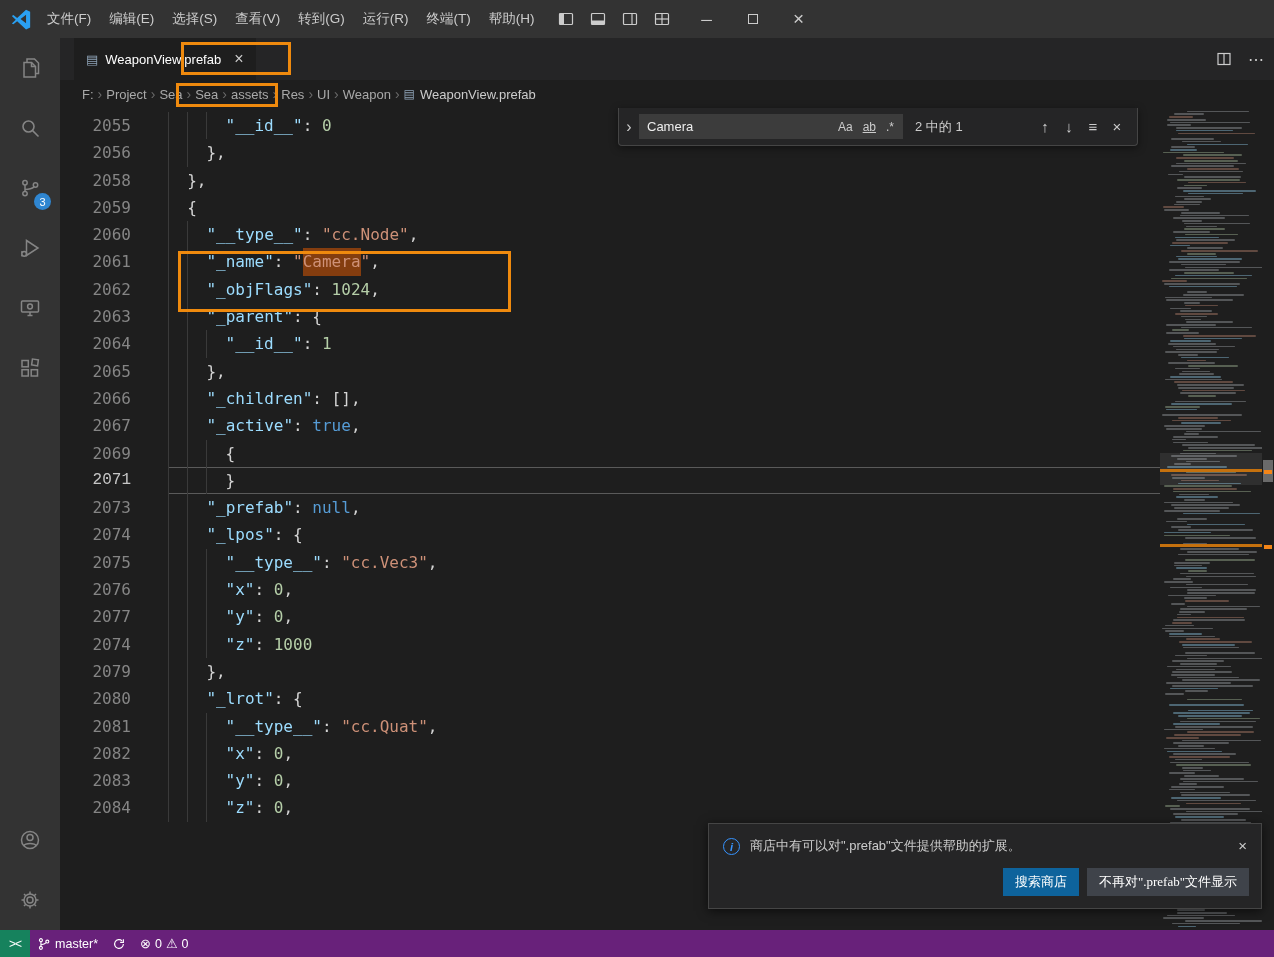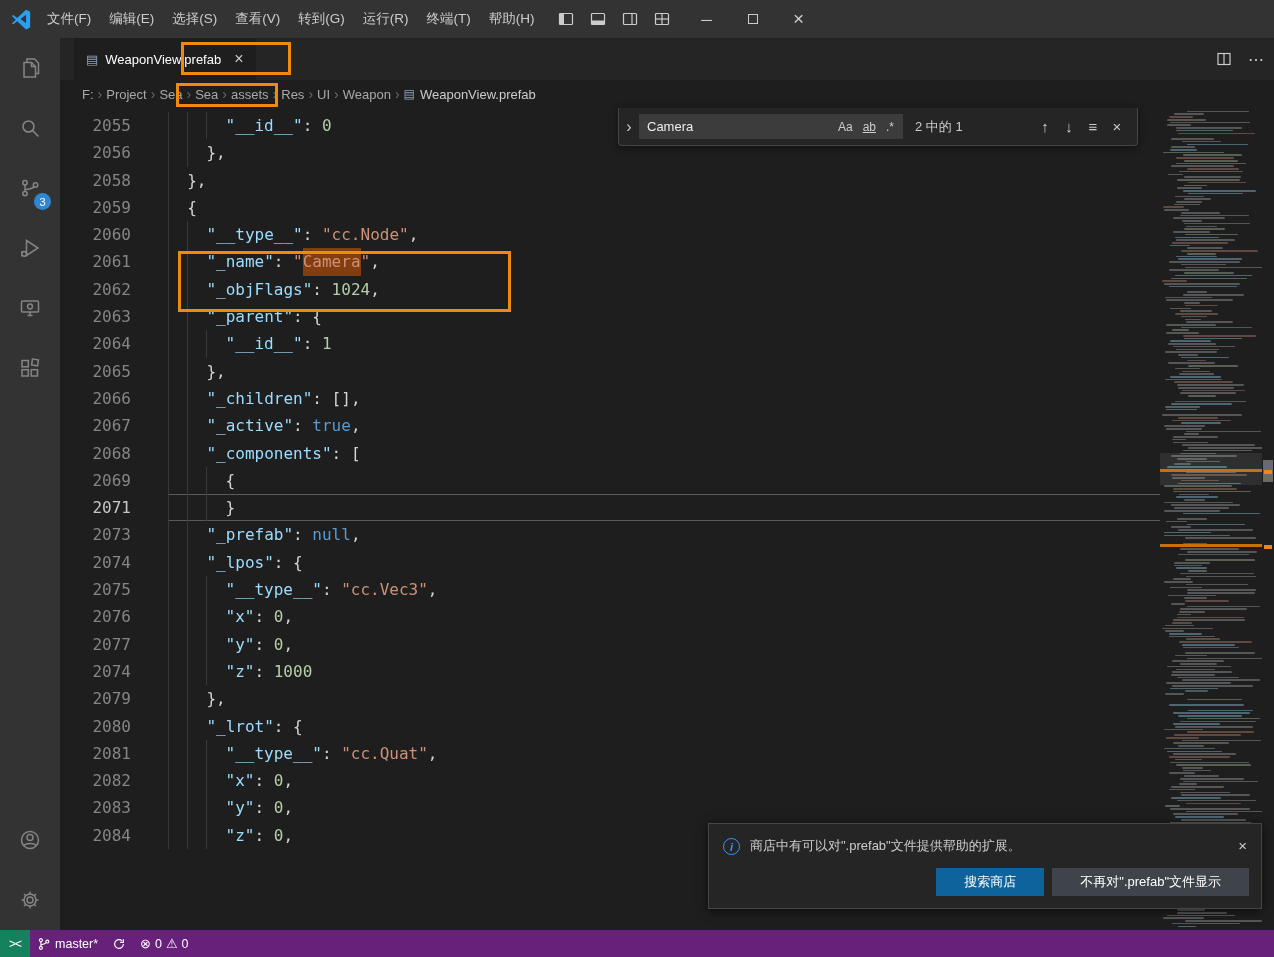--- a/index.html
+++ b/index.html
@@ -50,21 +50,21 @@
   .bc-item { color:#a9a9a9; }
   .bc-item.last { color:#cccccc; }
   .bc-file-icon { color:#8fa4b8; margin-right:5px; font-size:12px; }
   
   .editor { position:absolute; left:60px; top:108px; right:114px; bottom:27px;
     background:#1e1e1e; overflow:hidden; }
   #lines { position:absolute; left:0; top:4px; right:0; }
   .code-line { display:flex; height:27.3px; font-family:"DejaVu Sans Mono", monospace;
     font-size:16px; line-height:27.3px; white-space:pre; }
   .ln { flex:none; width:108px; text-align:right; padding-right:37px; color:#858585; }
-  .code-line.cur .ln { color:#c6c6c6; }
+  .code-line.cur .ln { color:#c6c6c6;font-family:Liberation Mono, monospace; }
   .code-content { flex:1; }
   .code-line.cur .code-content { box-shadow: inset 0 1px 0 #5a5a5a, inset 0 -1px 0 #5a5a5a; }
   .guide { display:inline-block; width:19.2px; height:27.3px; vertical-align:top;
     border-left:1px solid #3a3a3a; }
   .tok { display:inline-block; height:27.3px; line-height:27.3px; vertical-align:top; }
   .find-match { background:rgba(234,92,0,0.5); }
   
   .minimap { position:absolute; left:1160px; top:108px; width:102px; bottom:27px; overflow:hidden; }
   .mm-row { height:2.74px; }
   .mm-bar { height:1.6px; border-radius:1px; }
@@ -94,21 +94,21 @@
   
   .notif { position:absolute; right:12px; bottom:48px; width:554px; z-index:30;
     background:#252526; border:1px solid #454545; box-shadow:0 2px 10px rgba(0,0,0,0.6); }
   .notif-row { display:flex; align-items:flex-start; padding:13px 12px 10px 14px; gap:10px; }
   .info-icon { flex:none; width:17px; height:17px; border-radius:50%; border:1.5px solid #3794ff;
     color:#3794ff; font-size:11px; font-style:italic; font-weight:bold;
     display:flex; align-items:center; justify-content:center; margin-top:1px; }
   .notif-msg { flex:1; color:#cccccc; font-size:13px; line-height:1.45; }
   .notif-close { flex:none; color:#cccccc; font-size:15px; padding:0 2px; }
   .notif-actions { display:flex; justify-content:flex-end; gap:8px; padding:2px 12px 12px; }
-  .btn { border:none; font-family:Liberation Sans, sans-serif; font-size:13px; padding:5px 28px; color:#ffffff; }
+  .btn { border:none; font-family:Liberation Serif, serif; font-size:13px; padding:5px 12px; color:#ffffff; }
   .btn.primary { background:#0e639c; }
   .btn.secondary { background:#3f434a; }
   
   .statusbar { position:absolute; left:0; right:0; bottom:0; height:27px; background:#68217a;
     display:flex; align-items:center; color:#ffffff; font-size:12.5px; }
   .sb-remote { height:27px; background:#16825d; display:flex; align-items:center;
     padding:0 9px; font-size:12px; letter-spacing:-1px; flex:none; }
   .sb-item { display:flex; align-items:center; gap:4px; padding:0 7px; height:27px; white-space:nowrap; }
   .sb-glyph { font-size:13px; }
   .sb-right { margin-left:auto; display:flex; align-items:center; padding-right:6px; }
@@ -280,21 +280,20 @@
         <div class="code-line"><span class="ln">2058</span><span class="code-content"><span class="guide"></span><span class="tok" style="color: rgb(212, 212, 212);">},</span></span></div>
         <div class="code-line"><span class="ln">2059</span><span class="code-content"><span class="guide"></span><span class="tok" style="color: rgb(212, 212, 212);">{</span></span></div>
         <div class="code-line"><span class="ln">2060</span><span class="code-content"><span class="guide"></span><span class="guide"></span><span class="tok" style="color: rgb(156, 220, 254);">"__type__"</span><span class="tok" style="color: rgb(212, 212, 212);">: </span><span class="tok" style="color: rgb(206, 145, 120);">"cc.Node"</span><span class="tok" style="color: rgb(212, 212, 212);">,</span></span></div>
         <div class="code-line"><span class="ln">2061</span><span class="code-content"><span class="guide"></span><span class="guide"></span><span class="tok" style="color: rgb(156, 220, 254);">"_name"</span><span class="tok" style="color: rgb(212, 212, 212);">: </span><span class="tok" style="color: rgb(206, 145, 120);">"</span><span class="tok find-match" style="color: rgb(206, 145, 120);">Camera</span><span class="tok" style="color: rgb(206, 145, 120);">"</span><span class="tok" style="color: rgb(212, 212, 212);">,</span></span></div>
         <div class="code-line"><span class="ln">2062</span><span class="code-content"><span class="guide"></span><span class="guide"></span><span class="tok" style="color: rgb(156, 220, 254);">"_objFlags"</span><span class="tok" style="color: rgb(212, 212, 212);">: </span><span class="tok" style="color: rgb(181, 206, 168);">1024</span><span class="tok" style="color: rgb(212, 212, 212);">,</span></span></div>
         <div class="code-line"><span class="ln">2063</span><span class="code-content"><span class="guide"></span><span class="guide"></span><span class="tok" style="color: rgb(156, 220, 254);">"_parent"</span><span class="tok" style="color: rgb(212, 212, 212);">: {</span></span></div>
         <div class="code-line"><span class="ln">2064</span><span class="code-content"><span class="guide"></span><span class="guide"></span><span class="guide"></span><span class="tok" style="color: rgb(156, 220, 254);">"__id__"</span><span class="tok" style="color: rgb(212, 212, 212);">: </span><span class="tok" style="color: rgb(181, 206, 168);">1</span></span></div>
         <div class="code-line"><span class="ln">2065</span><span class="code-content"><span class="guide"></span><span class="guide"></span><span class="tok" style="color: rgb(212, 212, 212);">},</span></span></div>
         <div class="code-line"><span class="ln">2066</span><span class="code-content"><span class="guide"></span><span class="guide"></span><span class="tok" style="color: rgb(156, 220, 254);">"_children"</span><span class="tok" style="color: rgb(212, 212, 212);">: [],</span></span></div>
         <div class="code-line"><span class="ln">2067</span><span class="code-content"><span class="guide"></span><span class="guide"></span><span class="tok" style="color: rgb(156, 220, 254);">"_active"</span><span class="tok" style="color: rgb(212, 212, 212);">: </span><span class="tok" style="color: rgb(86, 156, 214);">true</span><span class="tok" style="color: rgb(212, 212, 212);">,</span></span></div>
-        <div class="code-line"><span class="ln">2068</span><span class="code-content"><span class="guide"></span><span class="guide"></span><span class="tok" style="color: rgb(156, 220, 254);">"_components"</span><span class="tok" style="color: rgb(212, 212, 212);">: [</span></span></div>
         <div class="code-line"><span class="ln">2069</span><span class="code-content"><span class="guide"></span><span class="guide"></span><span class="guide"></span><span class="tok" style="color: rgb(212, 212, 212);">{</span></span></div>
         <div class="code-line cur"><span class="ln">2071</span><span class="code-content"><span class="guide"></span><span class="guide"></span><span class="guide"></span><span class="tok" style="color: rgb(212, 212, 212);">}</span></span></div>
         <div class="code-line"><span class="ln">2073</span><span class="code-content"><span class="guide"></span><span class="guide"></span><span class="tok" style="color: rgb(156, 220, 254);">"_prefab"</span><span class="tok" style="color: rgb(212, 212, 212);">: </span><span class="tok" style="color: rgb(86, 156, 214);">null</span><span class="tok" style="color: rgb(212, 212, 212);">,</span></span></div>
         <div class="code-line"><span class="ln">2074</span><span class="code-content"><span class="guide"></span><span class="guide"></span><span class="tok" style="color: rgb(156, 220, 254);">"_lpos"</span><span class="tok" style="color: rgb(212, 212, 212);">: {</span></span></div>
         <div class="code-line"><span class="ln">2075</span><span class="code-content"><span class="guide"></span><span class="guide"></span><span class="guide"></span><span class="tok" style="color: rgb(156, 220, 254);">"__type__"</span><span class="tok" style="color: rgb(212, 212, 212);">: </span><span class="tok" style="color: rgb(206, 145, 120);">"cc.Vec3"</span><span class="tok" style="color: rgb(212, 212, 212);">,</span></span></div>
         <div class="code-line"><span class="ln">2076</span><span class="code-content"><span class="guide"></span><span class="guide"></span><span class="guide"></span><span class="tok" style="color: rgb(156, 220, 254);">"x"</span><span class="tok" style="color: rgb(212, 212, 212);">: </span><span class="tok" style="color: rgb(181, 206, 168);">0</span><span class="tok" style="color: rgb(212, 212, 212);">,</span></span></div>
         <div class="code-line"><span class="ln">2077</span><span class="code-content"><span class="guide"></span><span class="guide"></span><span class="guide"></span><span class="tok" style="color: rgb(156, 220, 254);">"y"</span><span class="tok" style="color: rgb(212, 212, 212);">: </span><span class="tok" style="color: rgb(181, 206, 168);">0</span><span class="tok" style="color: rgb(212, 212, 212);">,</span></span></div>
         <div class="code-line"><span class="ln">2074</span><span class="code-content"><span class="guide"></span><span class="guide"></span><span class="guide"></span><span class="tok" style="color: rgb(156, 220, 254);">"z"</span><span class="tok" style="color: rgb(212, 212, 212);">: </span><span class="tok" style="color: rgb(181, 206, 168);">1000</span></span></div>
         <div class="code-line"><span class="ln">2079</span><span class="code-content"><span class="guide"></span><span class="guide"></span><span class="tok" style="color: rgb(212, 212, 212);">},</span></span></div>
         <div class="code-line"><span class="ln">2080</span><span class="code-content"><span class="guide"></span><span class="guide"></span><span class="tok" style="color: rgb(156, 220, 254);">"_lrot"</span><span class="tok" style="color: rgb(212, 212, 212);">: {</span></span></div>

